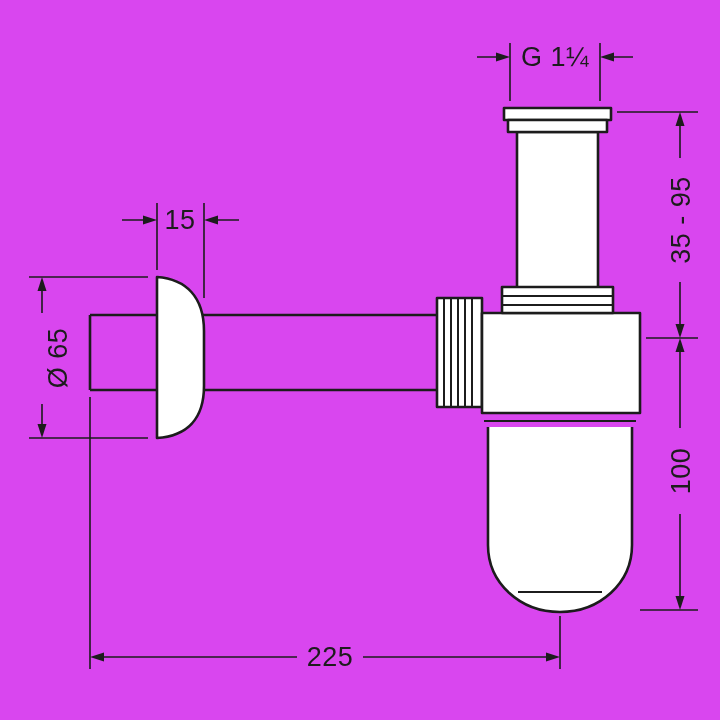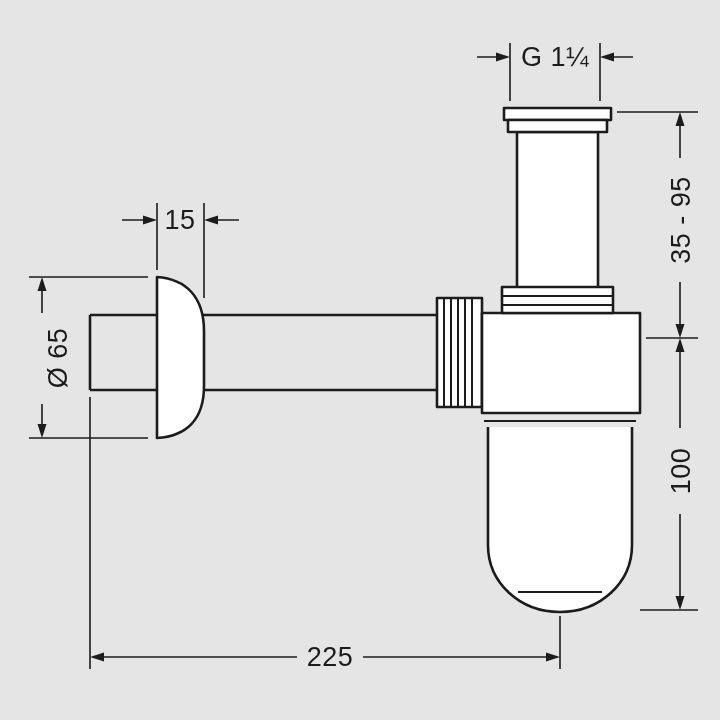--- a/index.html
+++ b/index.html
@@ -4,21 +4,21 @@
 <style>
   html, body {
     margin: 0;
     padding: 0;
     background: #ffffff;
     font-family: "Liberation Sans", sans-serif;
   }
   .canvas {
     width: 720px;
     height: 720px;
-    background: #e5e5e5;
+    background: #d946ef;
     position: relative;
     overflow: hidden;
   }
   svg { display: block; }
   .outline {
     fill: #ffffff;
     stroke: #1c1c1c;
     stroke-width: 2.6;
     stroke-linejoin: round;
   }

